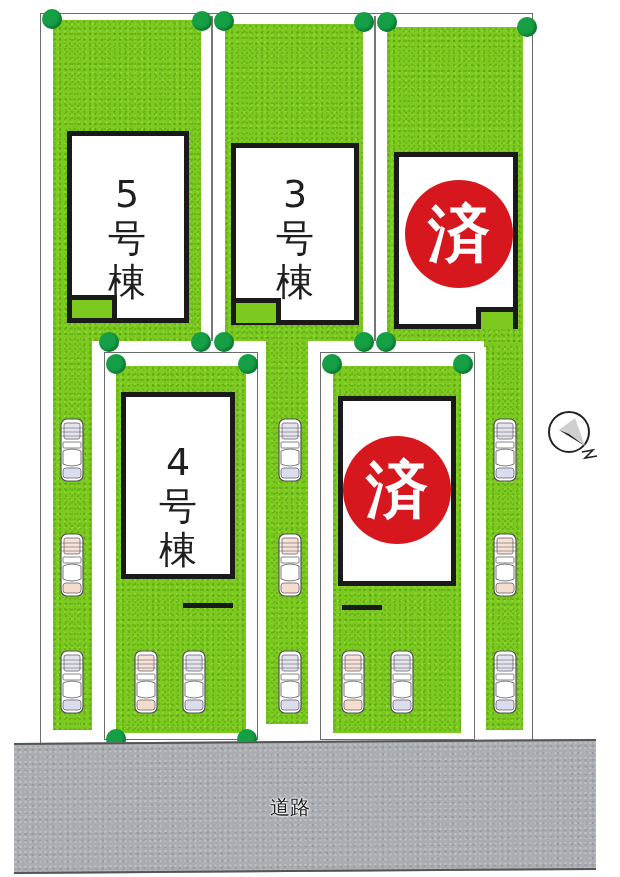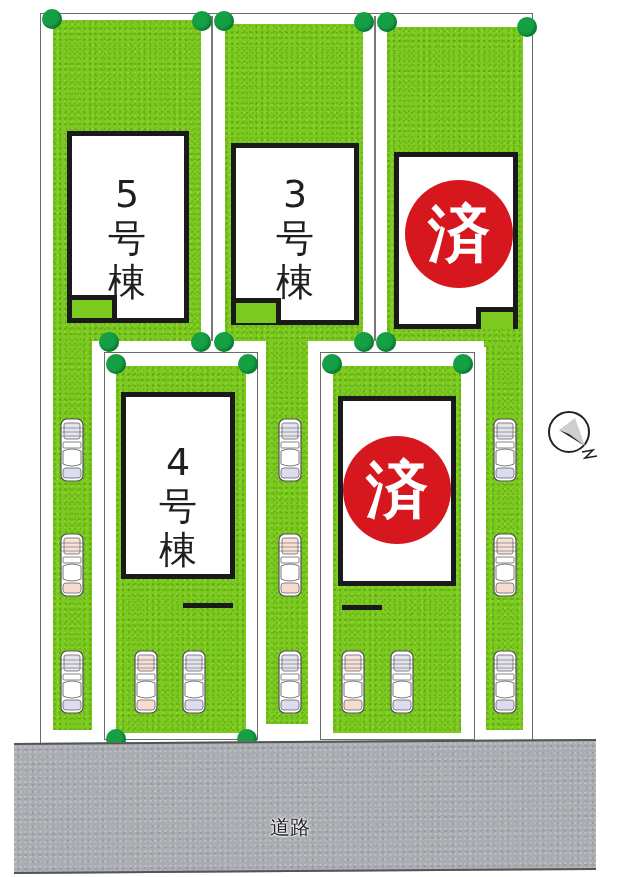--- a/index.html
+++ b/index.html
@@ -38,21 +38,20 @@
     background-image:
       radial-gradient(circle at 30% 40%, rgba(255,255,255,0.25) 1px, transparent 1.5px),
       radial-gradient(circle at 70% 70%, rgba(90,95,100,0.25) 1px, transparent 1.5px);
     background-size: 5px 5px, 7px 7px;
     border-top: 2px solid #555; border-bottom: 2px solid #555;
     transform: skewY(-0.4deg);
   }
   .road-label {
     position: absolute; left: 270px; top: 794px; font-size: 20px; color: #1f1f1f;
     text-shadow: 0 0 3px #fff, 0 0 3px #fff, 0 0 2px #fff;
-    margin-top: 20px;
   }
   .compass { position: absolute; left: 545px; top: 408px; width: 56px; height: 56px; }
 </style>
 </head>
 <body>
 
 <div class="boundary" style="left:40px; top:13px; width:493px; height:735px;"></div>
 
 <div class="abs" style="left:211px; top:16px; width:2px; height:330px; background:#777;"></div>
 <div class="abs" style="left:374px; top:16px; width:2px; height:330px; background:#777;"></div>

